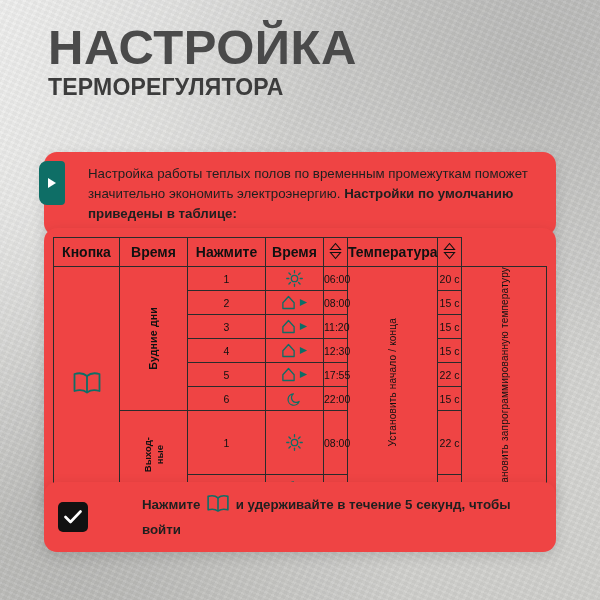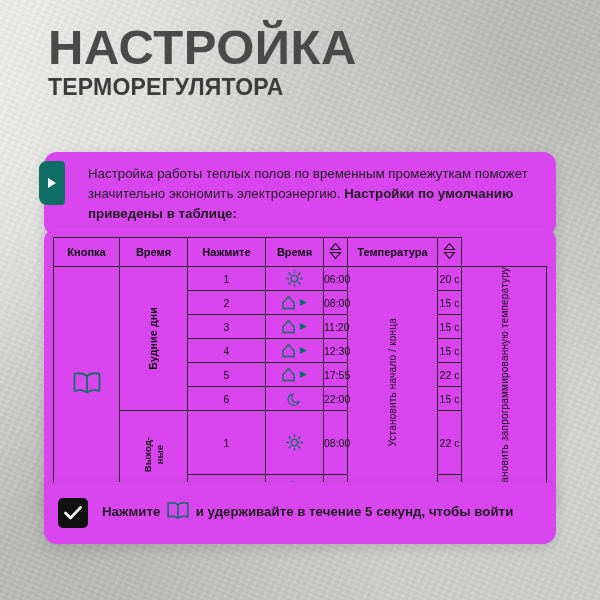--- a/index.html
+++ b/index.html
@@ -57,21 +57,21 @@
     font-size: 23px;
     line-height: 28px;
     font-weight: bold;
     letter-spacing: 0.2px;
     color: #3c3c3c;
     text-transform: uppercase;
   }
 
   
   .card {
-    background: #d946ef;
+    background: #ef4444;
     border-radius: 13px;
     box-shadow: 0 4px 14px rgba(0,0,0,0.13);
   }
   .intro-card {
     position: absolute;
     left: 44px;
     top: 152px;
     width: 512px;
     min-height: 62px;
     display: flex;
@@ -117,21 +117,21 @@
     font-size: 10.5px;
     color: #111;
     text-align: center;
     vertical-align: middle;
     padding: 0;
     height: 23px;
     font-weight: normal;
   }
   table.tbl th {
     font-weight: bold;
-    font-size: 11px;
+    font-size: 14px;
     height: 28px;
   }
   .col-btn { width: 66px; }
   .col-period { width: 68px; }
   .col-symbol { width: 78px; }
   .col-time { width: 58px; }
   .col-arrowL { width: 24px; }
   .col-temp { width: 90px; }
   .col-arrowR { width: 24px; }
 
@@ -176,20 +176,21 @@
   .note-card {
     position: absolute;
     left: 44px;
     top: 482px;
     width: 512px;
     min-height: 62px;
     display: flex;
     align-items: center;
     padding: 12px 16px 12px 14px;
     box-sizing: border-box;
+    gap: 40px;
   }
   .check-box {
     width: 30px;
     height: 30px;
     background: #111;
     border-radius: 5px;
     display: flex;
     align-items: center;
     justify-content: center;
     flex: 0 0 auto;

